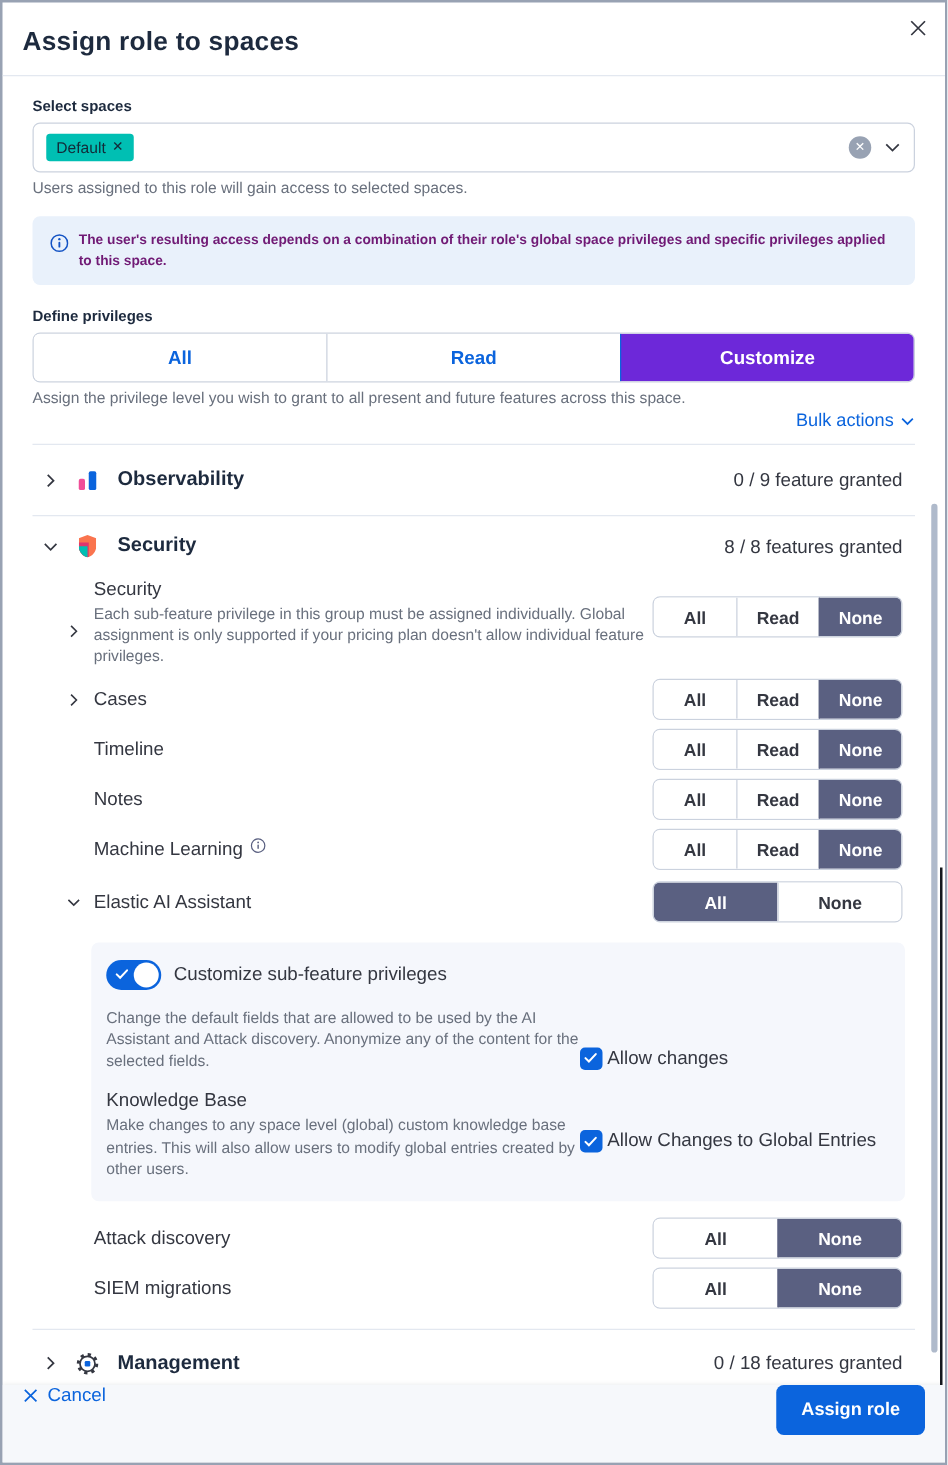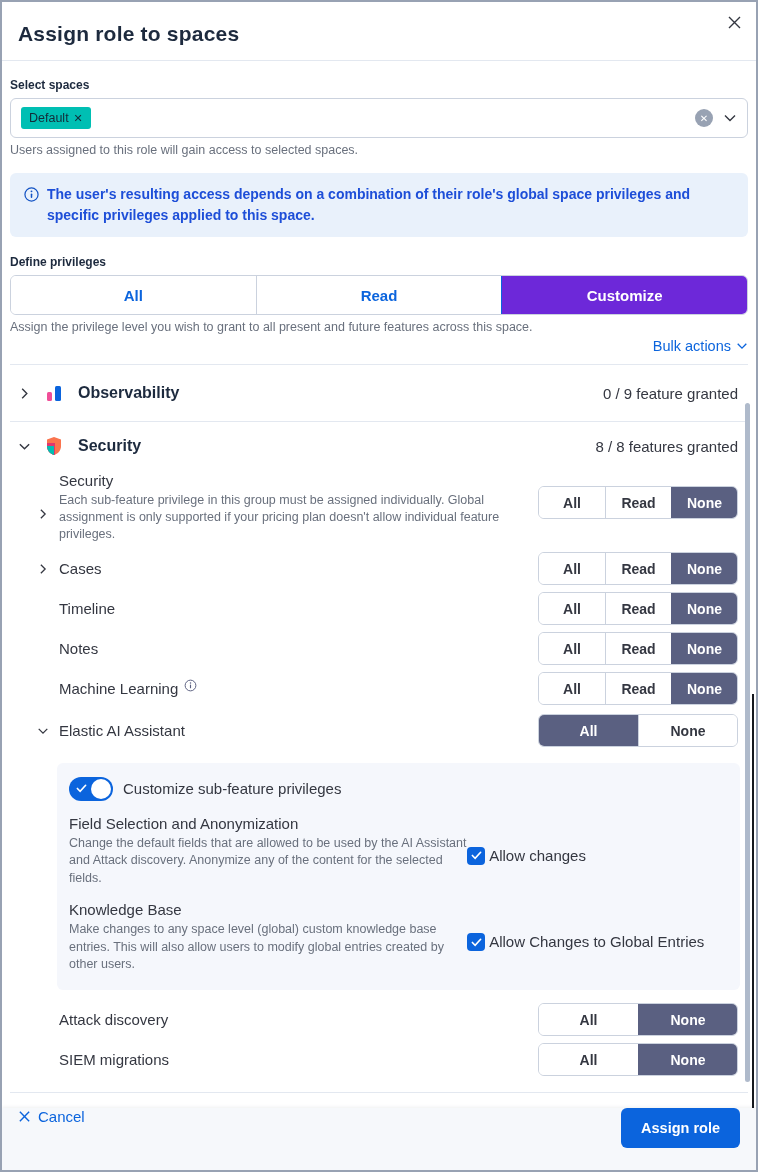--- a/index.html
+++ b/index.html
@@ -6,30 +6,30 @@
   html,body { background:#fff; font-family:"Liberation Sans", sans-serif; }
   .modal {
     position:relative; width:758px; height:1172px; background:#fff;
     border:2px solid #98A2B3; overflow:hidden; color:#343741;
   }
   
   .modal-header { position:relative; padding:20px 16px 14px 16px; border-bottom:1px solid #E3E8F0; }
   .modal-title { font-size:21px; font-weight:700; color:#1D2A3E; letter-spacing:.2px; }
   .close-btn { position:absolute; top:8px; right:10px; width:24px; height:24px; display:flex; align-items:center; justify-content:center; cursor:pointer; background:none; border:none; }
   
-  .modal-body { padding:0 8px; }
+  .modal-body { padding:0 24px; }
   .field-label { margin-top:17px; font-size:12px; font-weight:700; color:#1D2A3E; }
   .combo { margin-top:6px; height:40px; border:1px solid #CBD2DE; border-radius:6px; display:flex; align-items:center; padding:0 10px; background:#fff; }
   .badge { display:inline-flex; align-items:center; gap:5px; background:#00BFB3; color:#122B39; font-size:12.5px; font-weight:500; border-radius:3px; padding:4px 8px; cursor:pointer; }
   .badge .x { font-size:11px; line-height:1; }
   .combo-right { margin-left:auto; display:flex; align-items:center; gap:10px; }
   .clear-circle { width:18px; height:18px; border-radius:50%; background:#98A2B3; color:#fff; font-size:10px; display:flex; align-items:center; justify-content:center; cursor:pointer; }
   .help-text { margin-top:5px; font-size:12.5px; color:#69707D; }
   .callout { margin-top:16px; background:#E9F1FB; border-radius:6px; padding:11px 14px; display:flex; gap:8px; }
-  .callout-text { font-size:14px; font-weight:600; color:#1d4ed8; line-height:1.5; }
+  .callout-text { font-size:11px; font-weight:600; color:#701a75; line-height:1.5; }
   .callout svg { flex:0 0 auto; margin-top:3px; }
   .dp-label { margin-top:18px; font-size:12px; font-weight:700; color:#1D2A3E; }
   .seg-group { margin-top:6px; display:flex; height:40px; border:1px solid #CBD2DE; border-radius:6px; overflow:hidden; }
   .seg { flex:1; display:flex; align-items:center; justify-content:center; font-size:15px; font-weight:700; color:#0B64DD; background:#fff; border:none; border-left:1px solid #CBD2DE; cursor:pointer; }
   .seg:first-child { border-left:none; }
   .seg.sel { background:#6d28d9; color:#fff; border-left-color:#0B64DD; }
   .bulk-row { margin-top:4px; display:flex; justify-content:flex-end; }
   .bulk-link { display:inline-flex; align-items:center; gap:5px; color:#0B64DD; font-size:14.5px; cursor:pointer; }
   
   .features { margin-top:10px; }
@@ -254,21 +254,20 @@
             <svg width="11" height="11" viewBox="0 0 12 12">
                 <path d="M1.5 6 L4.5 9 L10.5 2.5" fill="none" stroke="#fff" stroke-width="1.8" stroke-linecap="round"></path>
               </svg>
             <span class="knob"></span>
           </span>
           <span class="toggle-label">Customize sub-feature privileges</span>
         </div>
 
         <div class="sp-item">
           <div class="sp-left">
-            <div class="sp-title">Field Selection and Anonymization</div>
             <div class="sp-desc">Change the default fields that are allowed to be used by the AI Assistant and Attack discovery. Anonymize any of the content for the selected fields.</div>
           </div>
           <div class="chk-row">
             <span class="checkbox">
                 <svg width="11" height="11" viewBox="0 0 12 12">
                   <path d="M1.5 6 L4.5 9 L10.5 2.5" fill="none" stroke="#fff" stroke-width="1.8" stroke-linecap="round"></path>
                 </svg>
               </span>
             <span class="chk-label">Allow changes</span>
           </div>

